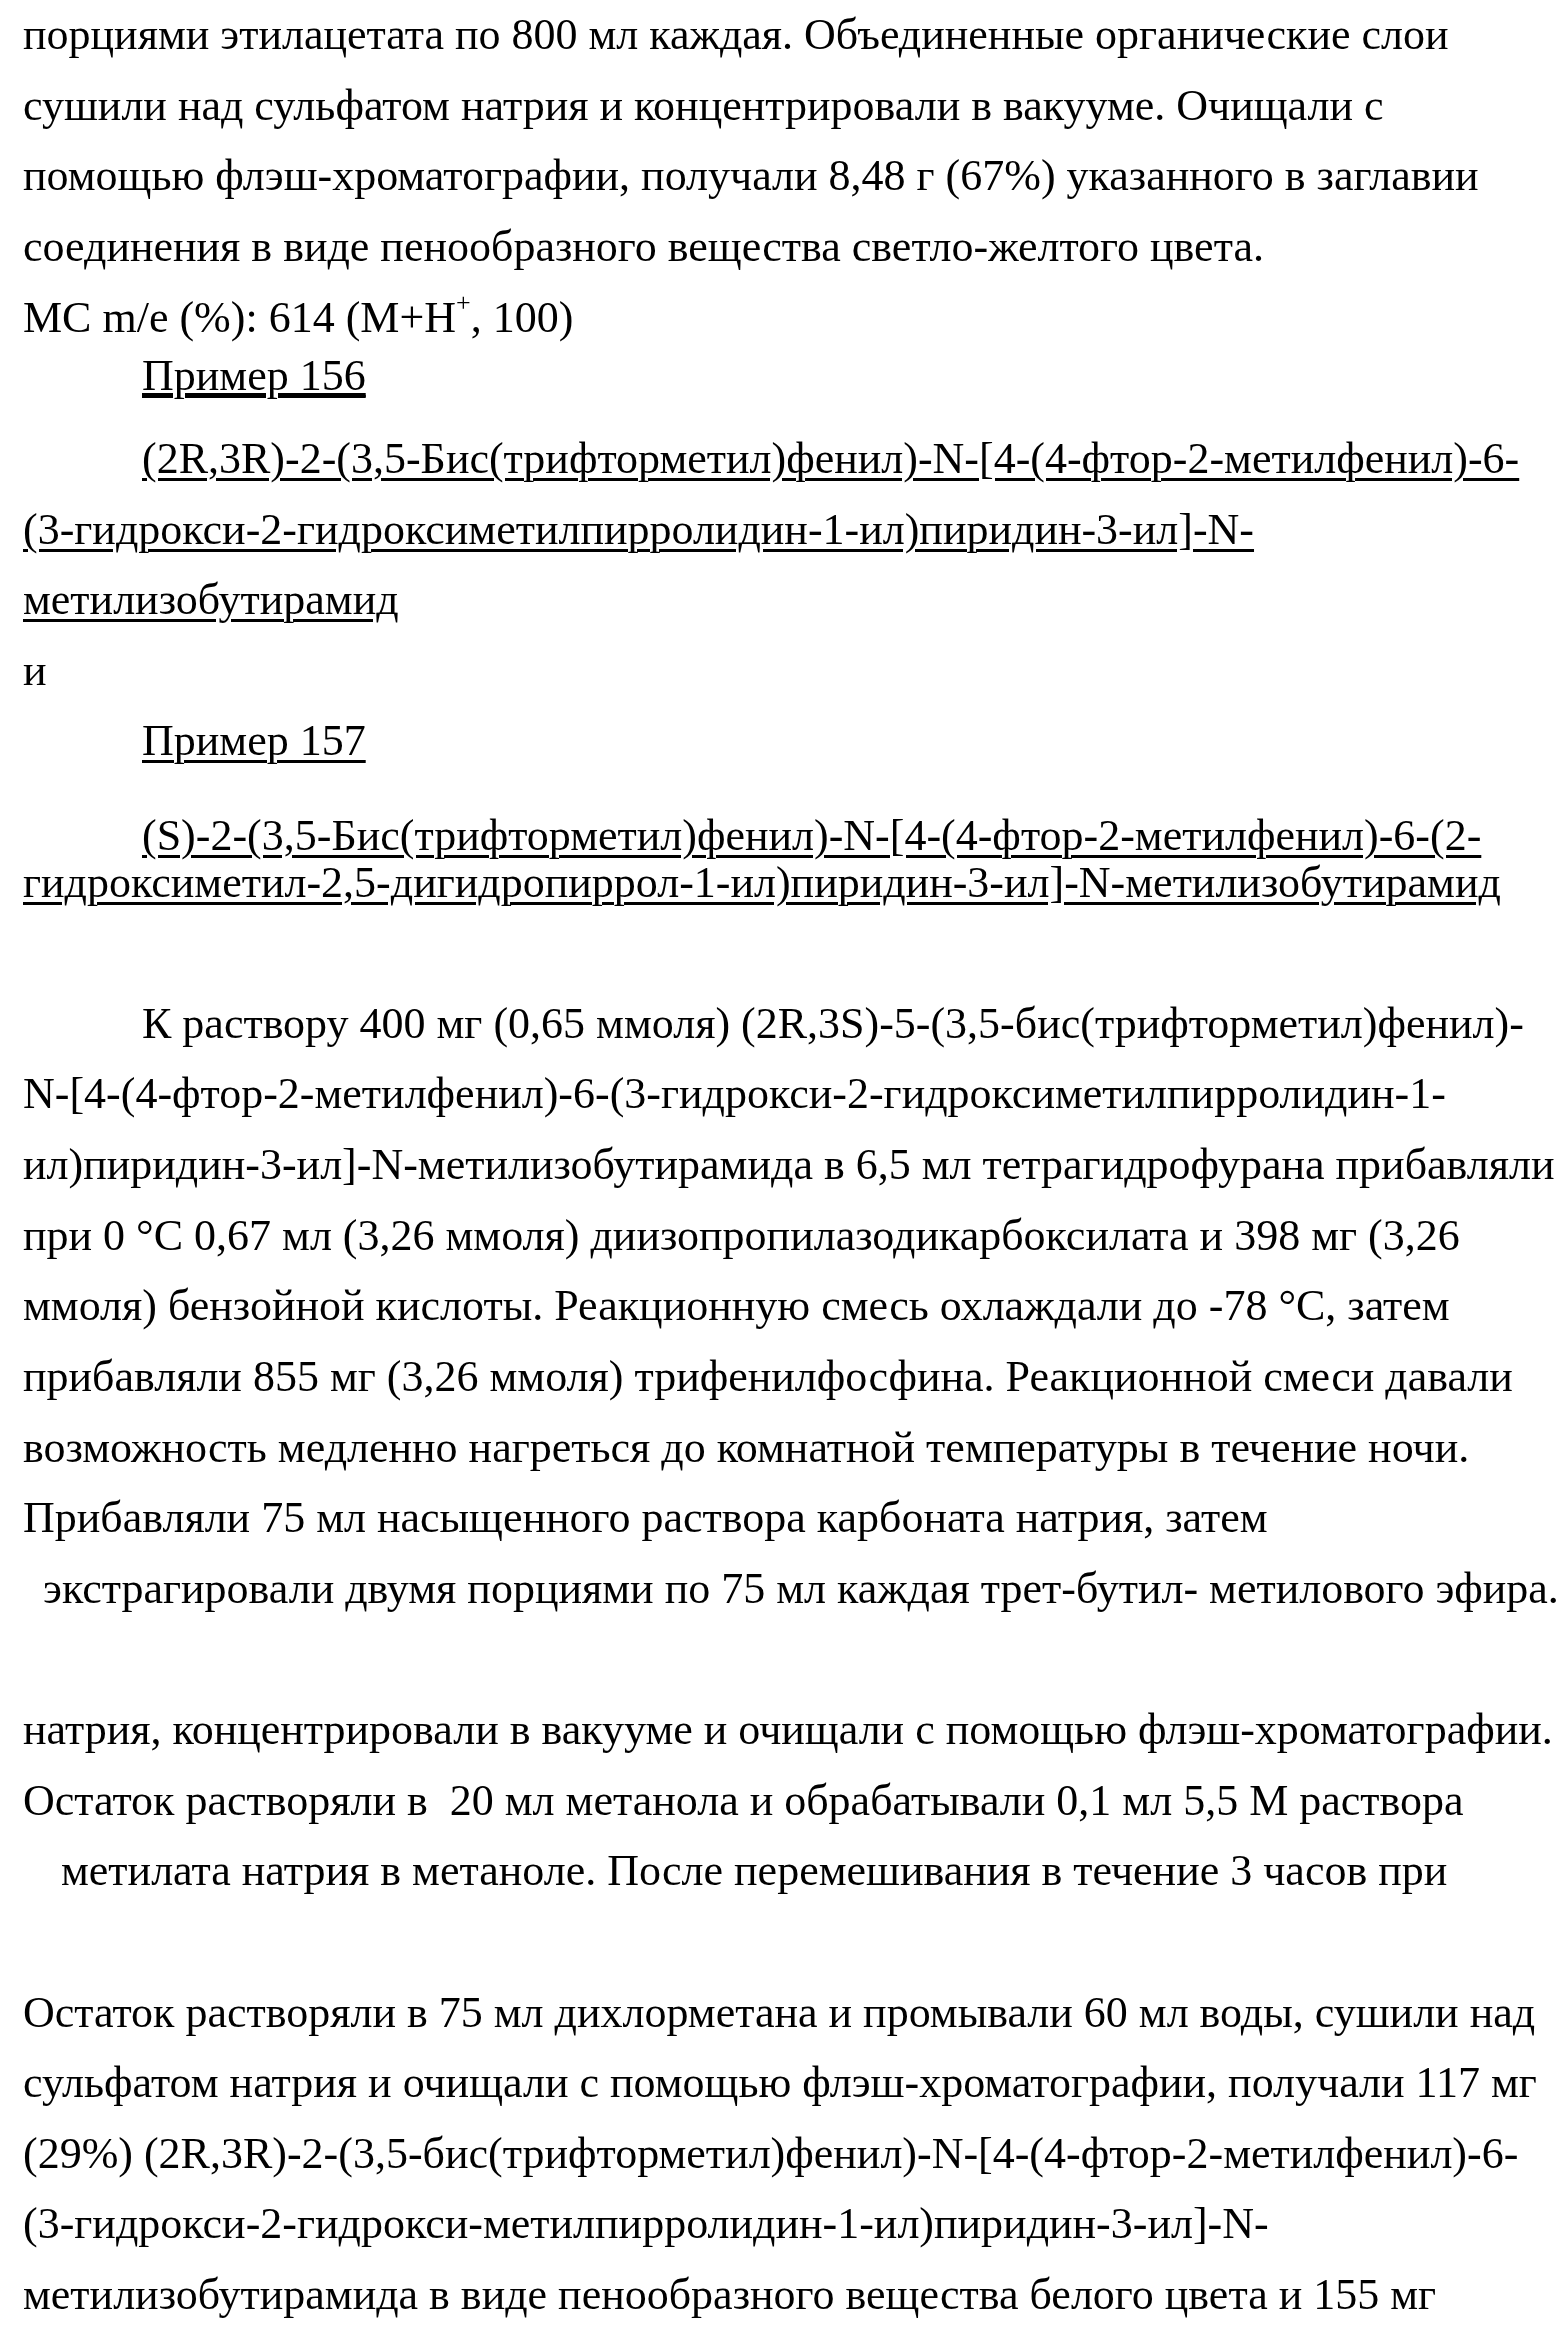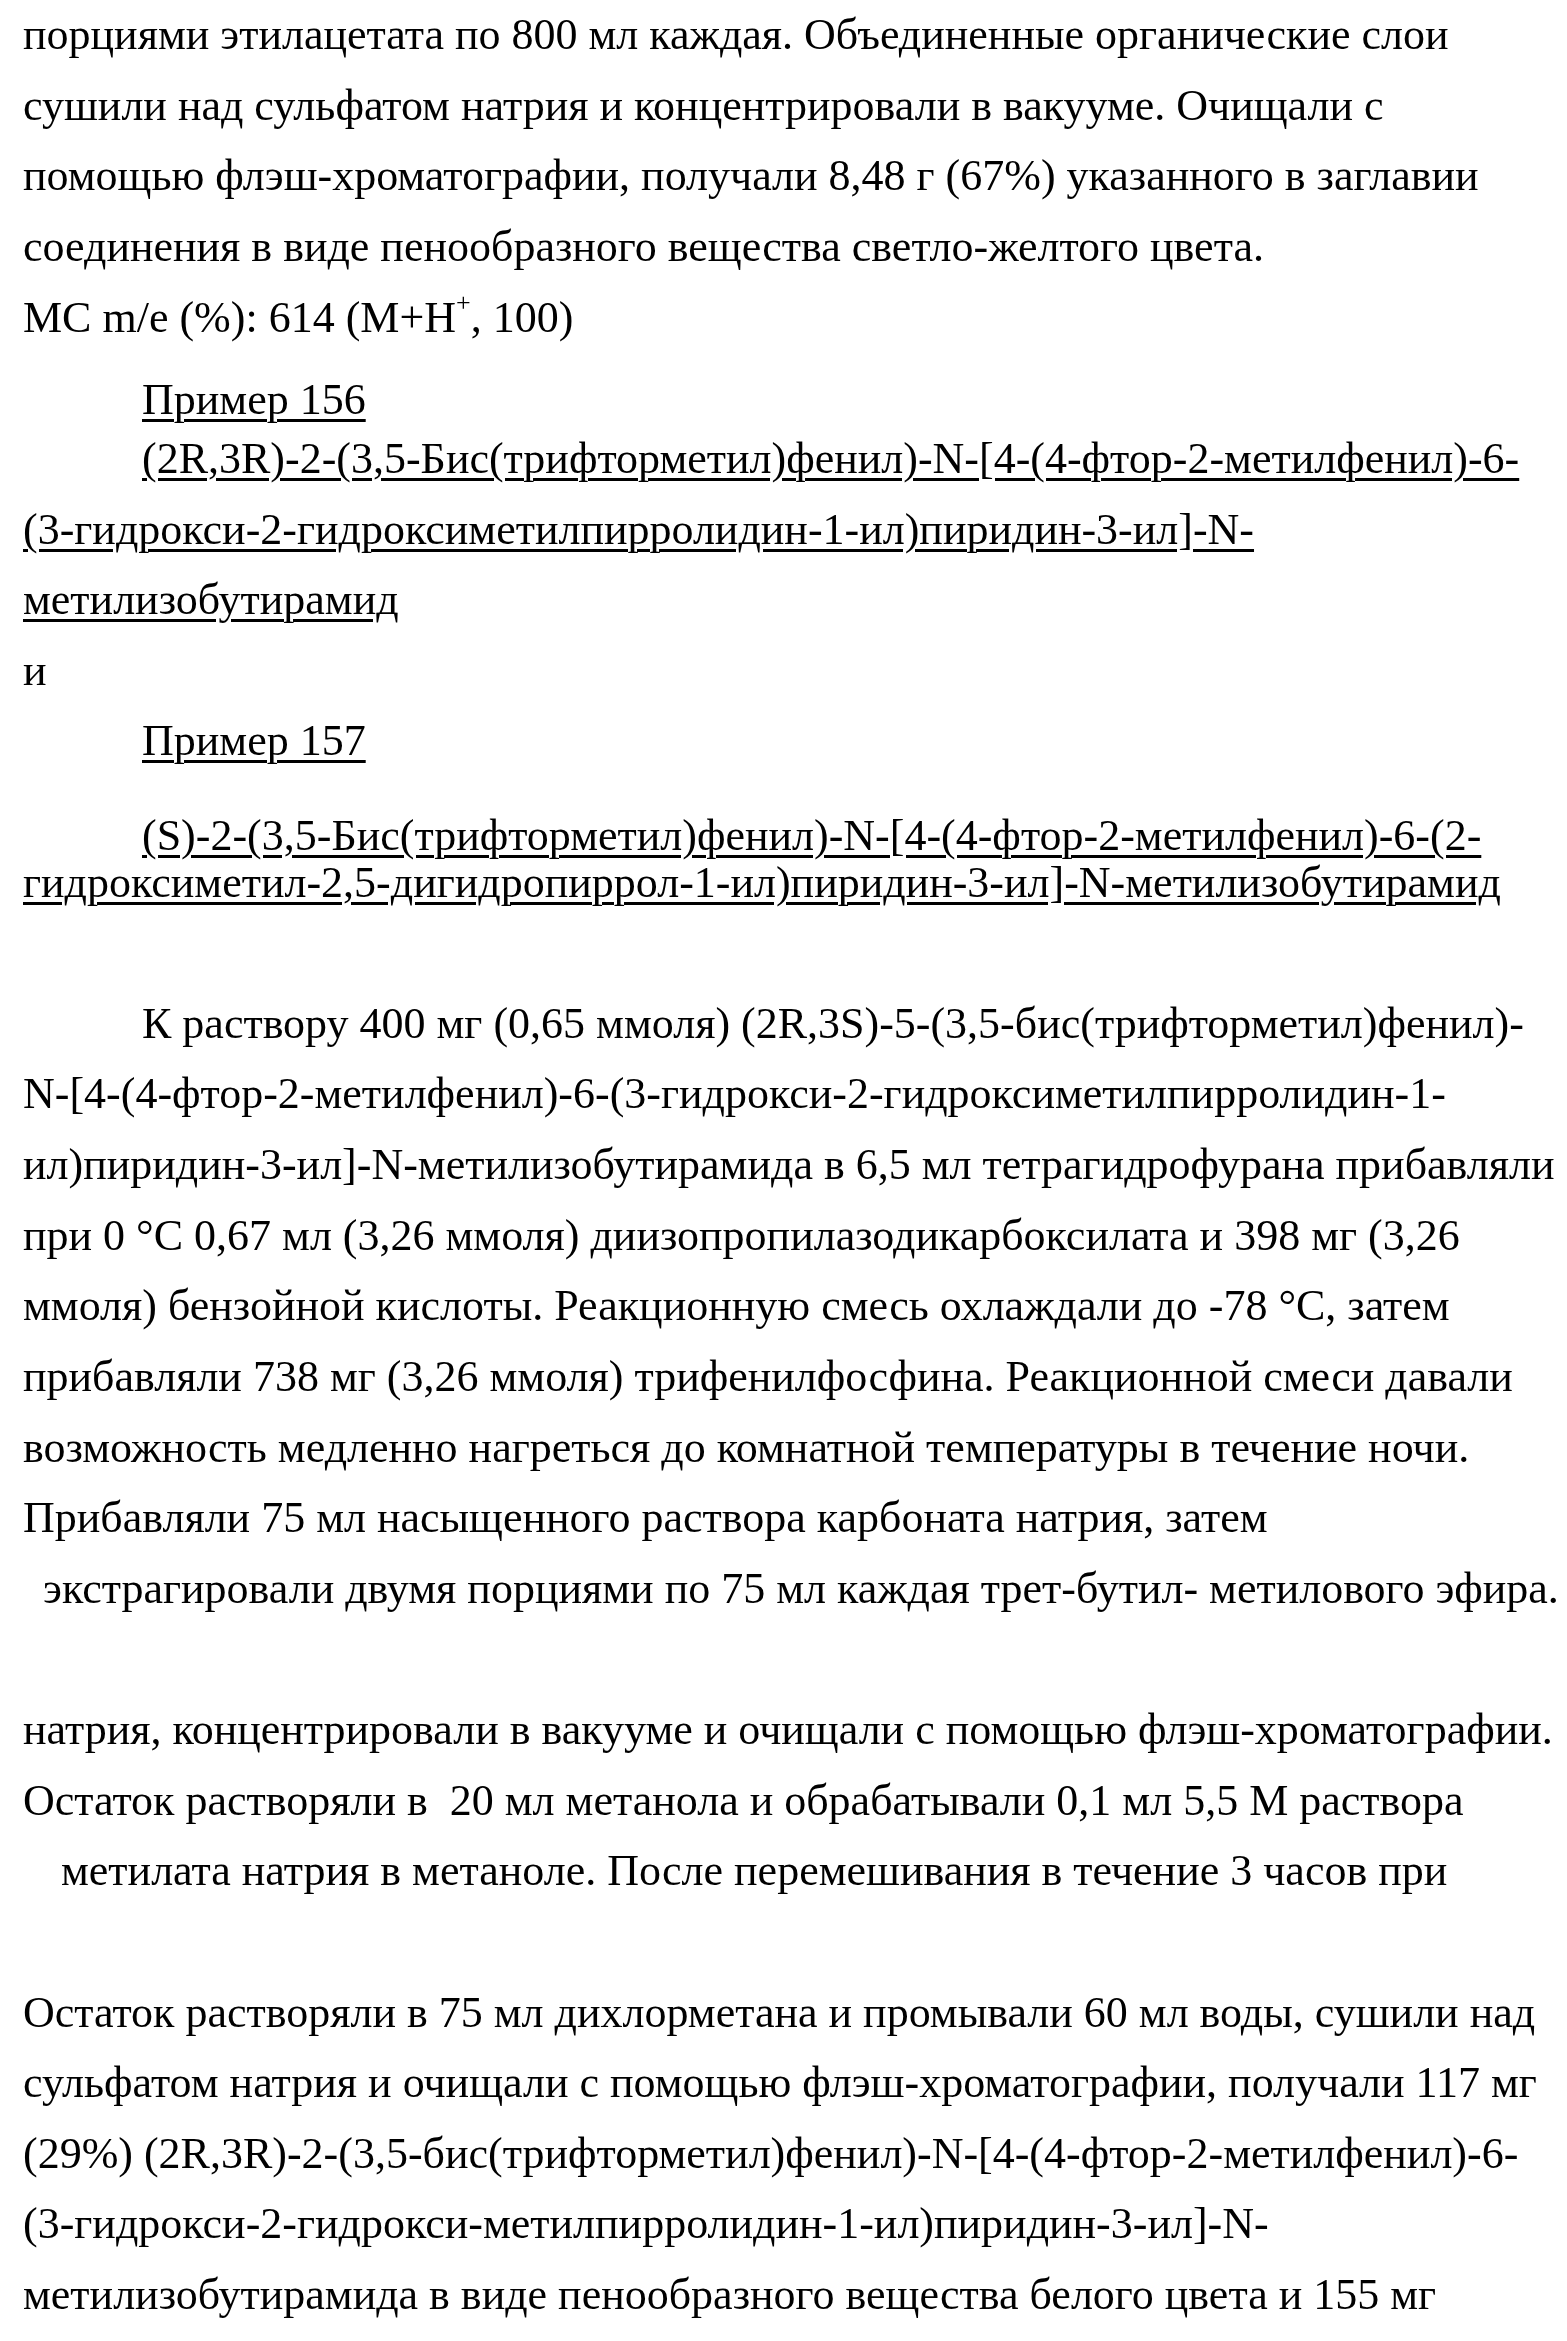--- a/index.html
+++ b/index.html
@@ -50,35 +50,35 @@
   </style>
 </head>
 <body>
 
 <div class="page" id="page">
     <div class="line" style="top: -0.8px;"><span class="txt">порциями этилацетата по 800 мл каждая. Объединенные органические слои</span></div>
     <div class="line" style="top: 70px;"><span class="txt">сушили над сульфатом натрия и концентрировали в вакууме. Очищали с</span></div>
     <div class="line" style="top: 140px;"><span class="txt">помощью флэш-хроматографии, получали 8,48 г (67%) указанного в заглавии</span></div>
     <div class="line" style="top: 211px;"><span class="txt">соединения в виде пенообразного вещества светло-желтого цвета.</span></div>
     <div class="line" style="top: 282px;"><span class="txt">МС m/e (%): 614 (М+Н</span><sup class="sup">+</sup><span class="txt">, 100)</span></div>
-    <div class="line indent u" style="top: 364px;"><span class="txt">Пример 156</span></div>
+    <div class="line indent u" style="top: 340px; text-decoration: underline;"><span class="txt">Пример 156</span></div>
     <div class="line indent u" style="top: 423px;"><span class="txt">(2R,3R)-2-(3,5-Бис(трифторметил)фенил)-N-[4-(4-фтор-2-метилфенил)-6-</span></div>
     <div class="line u" style="top: 494px;"><span class="txt">(3-гидрокси-2-гидроксиметилпирролидин-1-ил)пиридин-3-ил]-N-</span></div>
     <div class="line u" style="top: 564px;"><span class="txt">метилизобутирамид</span></div>
     <div class="line" style="top: 635px;"><span class="txt">и</span></div>
     <div class="line indent u" style="top: 705px;"><span class="txt">Пример 157</span></div>
     <div class="line indent u" style="top: 800px;"><span class="txt">(S)-2-(3,5-Бис(трифторметил)фенил)-N-[4-(4-фтор-2-метилфенил)-6-(2-</span></div>
     <div class="line u" style="top: 847px;"><span class="txt">гидроксиметил-2,5-дигидропиррол-1-ил)пиридин-3-ил]-N-метилизобутирамид</span></div>
     <div class="line" style="top: 917px;"><span class="txt"></span></div>
     <div class="line indent" style="top: 988px;"><span class="txt">К раствору 400 мг (0,65 ммоля) (2R,3S)-5-(3,5-бис(трифторметил)фенил)-</span></div>
     <div class="line" style="top: 1058px;"><span class="txt">N-[4-(4-фтор-2-метилфенил)-6-(3-гидрокси-2-гидроксиметилпирролидин-1-</span></div>
     <div class="line" style="top: 1129px;"><span class="txt">ил)пиридин-3-ил]-N-метилизобутирамида в 6,5 мл тетрагидрофурана прибавляли</span></div>
     <div class="line" style="top: 1200px;"><span class="txt">при 0 °С 0,67 мл (3,26 ммоля) диизопропилазодикарбоксилата и 398 мг (3,26</span></div>
     <div class="line" style="top: 1270px;"><span class="txt">ммоля) бензойной кислоты. Реакционную смесь охлаждали до -78 °С, затем</span></div>
-    <div class="line" style="top: 1341px;"><span class="txt">прибавляли 738 мг (3,26 ммоля) трифенилфосфина. Реакционной смеси давали</span></div>
+    <div class="line" style="top: 1341px;"><span class="txt">прибавляли 855 мг (3,26 ммоля) трифенилфосфина. Реакционной смеси давали</span></div>
     <div class="line" style="top: 1412px;"><span class="txt">возможность медленно нагреться до комнатной температуры в течение ночи.</span></div>
     <div class="line" style="top: 1482px;"><span class="txt">Прибавляли 75 мл насыщенного раствора карбоната натрия, затем</span></div>
     <div class="line" style="top: 1553px; margin-left: 20px;"><span class="txt">экстрагировали двумя порциями по 75 мл каждая трет-бутил- метилового эфира.</span></div>
     <div class="line" style="top: 1694px;"><span class="txt">натрия, концентрировали в вакууме и очищали с помощью флэш-хроматографии.</span></div>
     <div class="line" style="top: 1765px;"><span class="txt">Остаток растворяли в  20 мл метанола и обрабатывали 0,1 мл 5,5 М раствора</span></div>
     <div class="line" style="top: 1835px; margin-left: 38px;"><span class="txt">метилата натрия в метаноле. После перемешивания в течение 3 часов при</span></div>
     <div class="line" style="top: 1977px;"><span class="txt">Остаток растворяли в 75 мл дихлорметана и промывали 60 мл воды, сушили над</span></div>
     <div class="line" style="top: 2047px;"><span class="txt">сульфатом натрия и очищали с помощью флэш-хроматографии, получали 117 мг</span></div>
     <div class="line" style="top: 2118px;"><span class="txt">(29%) (2R,3R)-2-(3,5-бис(трифторметил)фенил)-N-[4-(4-фтор-2-метилфенил)-6-</span></div>
     <div class="line" style="top: 2188px;"><span class="txt">(3-гидрокси-2-гидрокси-метилпирролидин-1-ил)пиридин-3-ил]-N-</span></div>

